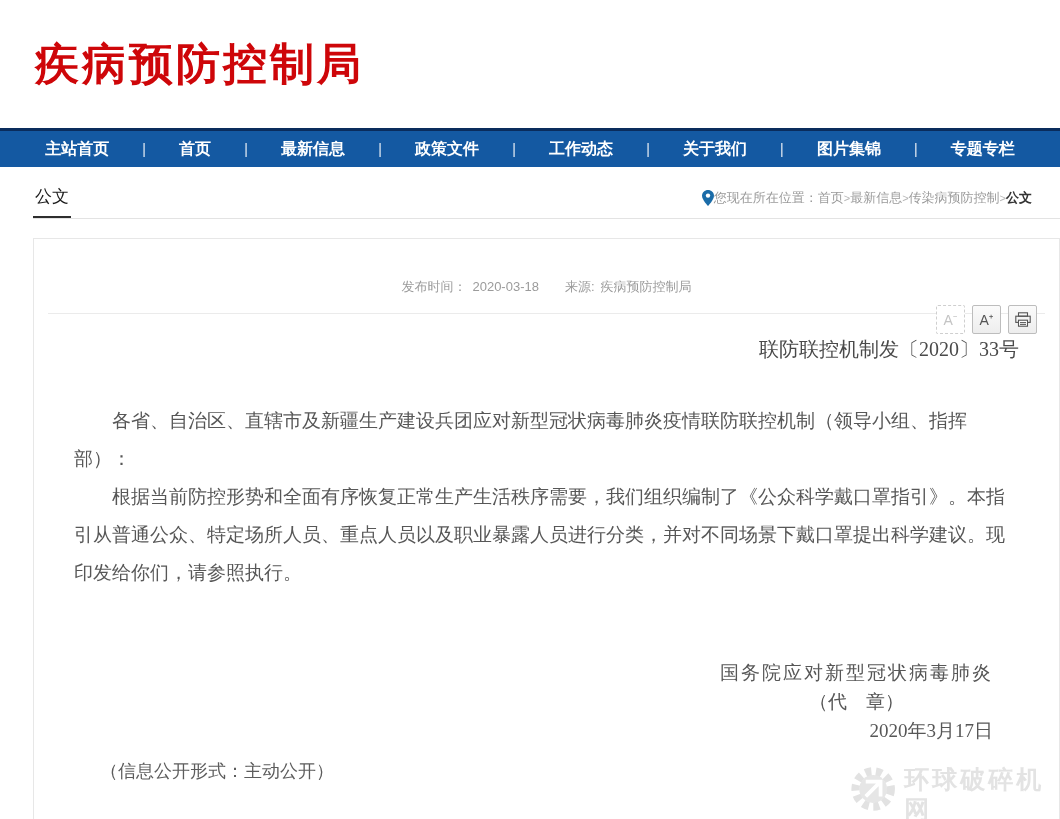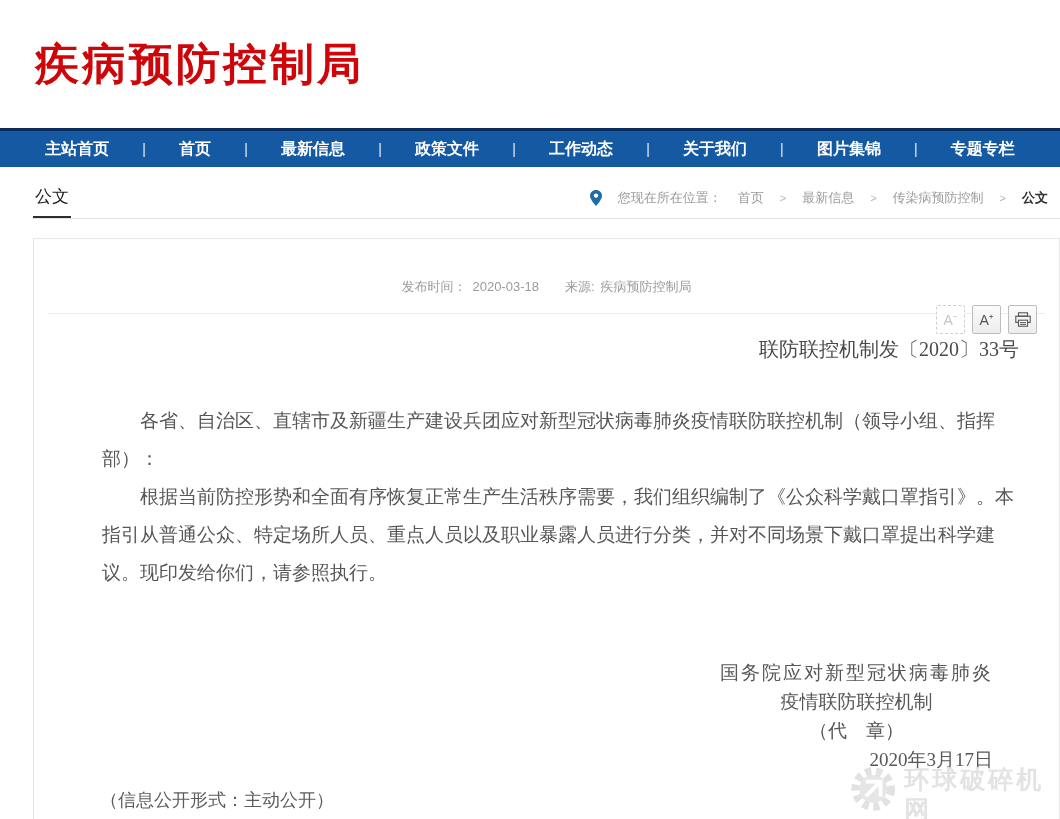--- a/index.html
+++ b/index.html
@@ -12,45 +12,45 @@
     margin-left:35px; font-family:"Liberation Sans","DejaVu Sans",sans-serif; }
 
   
   .main-nav { height:39px; background:#1459a2; border-top:3px solid #0a2c5c;
     display:flex; align-items:center; justify-content:space-evenly; padding:0 12px; }
   .main-nav a { color:#fff; font-size:16px; font-weight:bold; text-decoration:none; white-space:nowrap; }
   .nav-sep { color:#e8eef5; font-size:14px; }
 
   
   .crumb-row { margin:16px 0 0 33px; height:36px; border-bottom:1px solid #e3e3e3;
-    display:flex; align-items:center; justify-content:space-between; padding-right:12px; }
+    display:flex; align-items:center; justify-content:space-between; padding-right:28px; }
   .section-tab { font-size:17px; color:#1a1a1a; position:relative; padding:0 2px 9px 2px; }
   .section-tab::after { content:""; position:absolute; left:0; right:0; bottom:-1px; height:2px; background:#2e2e2e; }
-  .crumb-right { display:flex; align-items:center; gap:16px; font-size:13px; color:#9a9a9a; padding-bottom:6px; }
+  .crumb-right { display:flex; align-items:center; gap:0; font-size:13px; color:#9a9a9a; padding-bottom:6px; }
   .crumb-right a { color:#9a9a9a; text-decoration:none; }
   .crumb-sep { color:#b5b5b5; font-size:11px; }
   .crumb-current { color:#333; font-weight:bold; }
   .pin-icon { width:12px; height:16px; display:inline-block; }
 
   
   .article-panel { margin:19px 0 0 33px; border:1px solid #e7e7e7; min-height:620px;
     position:relative; padding:24px 40px 40px 40px; }
   .article-title { text-align:center; color:#4d7396; font-size:21px; font-weight:500; line-height:30px; }
   .article-meta { text-align:center; color:#9b9b9b; font-size:13px; margin-top:15px; }
   .article-meta span { margin:0 3px; }
   .meta-gap { display:inline-block; width:14px; }
   .toolbar { position:absolute; right:22px; top:66px; display:flex; gap:7px; }
   .tool-btn { width:29px; height:29px; font-size:14px; color:#555; background:linear-gradient(#fbfbfb,#ededed);
     border:1px solid #bdbdbd; border-radius:2px; display:flex; align-items:center; justify-content:center; cursor:pointer; }
   .tool-btn.disabled { border:1px dashed #cfcfcf; background:#fff; color:#c4c4c4; }
   .meta-divider { border:none; border-top:1px solid #ebebeb; margin:17px -26px 0 -26px; }
 
   .doc-serif { font-family:"Liberation Serif","DejaVu Serif",serif; }
   .doc-number { text-align:right; font-size:20px; color:#4a4a4a; margin-top:21px; line-height:28px; }
-  .article-body { margin-top:39px; font-size:19px; color:#575757; line-height:38px;margin-left:28px; }
+  .article-body { margin-top:39px; font-size:19px; color:#575757; line-height:38px; }
   .article-body p { text-indent:2em; }
 
   .signature-block { width:max-content; margin:66px 26px 0 auto; font-size:19px;
     color:#575757; line-height:29px; text-align:center; }
   .sig-line-1 { letter-spacing:2px;margin-top:44px; }
   .sig-date { text-align:right; }
   .disclosure-note { margin-top:14px; margin-left:26px; font-size:18px; color:#5c5c5c; }
 
   
   .watermark { position:absolute; left:850px; top:764px; display:flex; align-items:flex-start; gap:8px;
@@ -125,21 +125,20 @@
 
   <div class="doc-number doc-serif">联防联控机制发〔2020〕33号</div>
 
   <div class="article-body doc-serif">
     <p>各省、自治区、直辖市及新疆生产建设兵团应对新型冠状病毒肺炎疫情联防联控机制（领导小组、指挥部）：</p>
     <p>根据当前防控形势和全面有序恢复正常生产生活秩序需要，我们组织编制了《公众科学戴口罩指引》。本指引从普通公众、特定场所人员、重点人员以及职业暴露人员进行分类，并对不同场景下戴口罩提出科学建议。现印发给你们，请参照执行。</p>
   </div>
 
   <div class="signature-block doc-serif">
     <div class="sig-line-1">国务院应对新型冠状病毒肺炎</div>
-    <div>疫情联防联控机制</div>
     <div>（代　章）</div>
     <div class="sig-date">2020年3月17日</div>
   </div>
 
   <div class="disclosure-note doc-serif">（信息公开形式：主动公开）</div>
 </div>
 
 <div class="watermark">
   <svg width="50" height="50" viewBox="0 0 50 50">
     <circle cx="25" cy="25" r="19" fill="none" stroke="#e2e2e2" stroke-width="9" stroke-dasharray="6.5 5"></circle>

